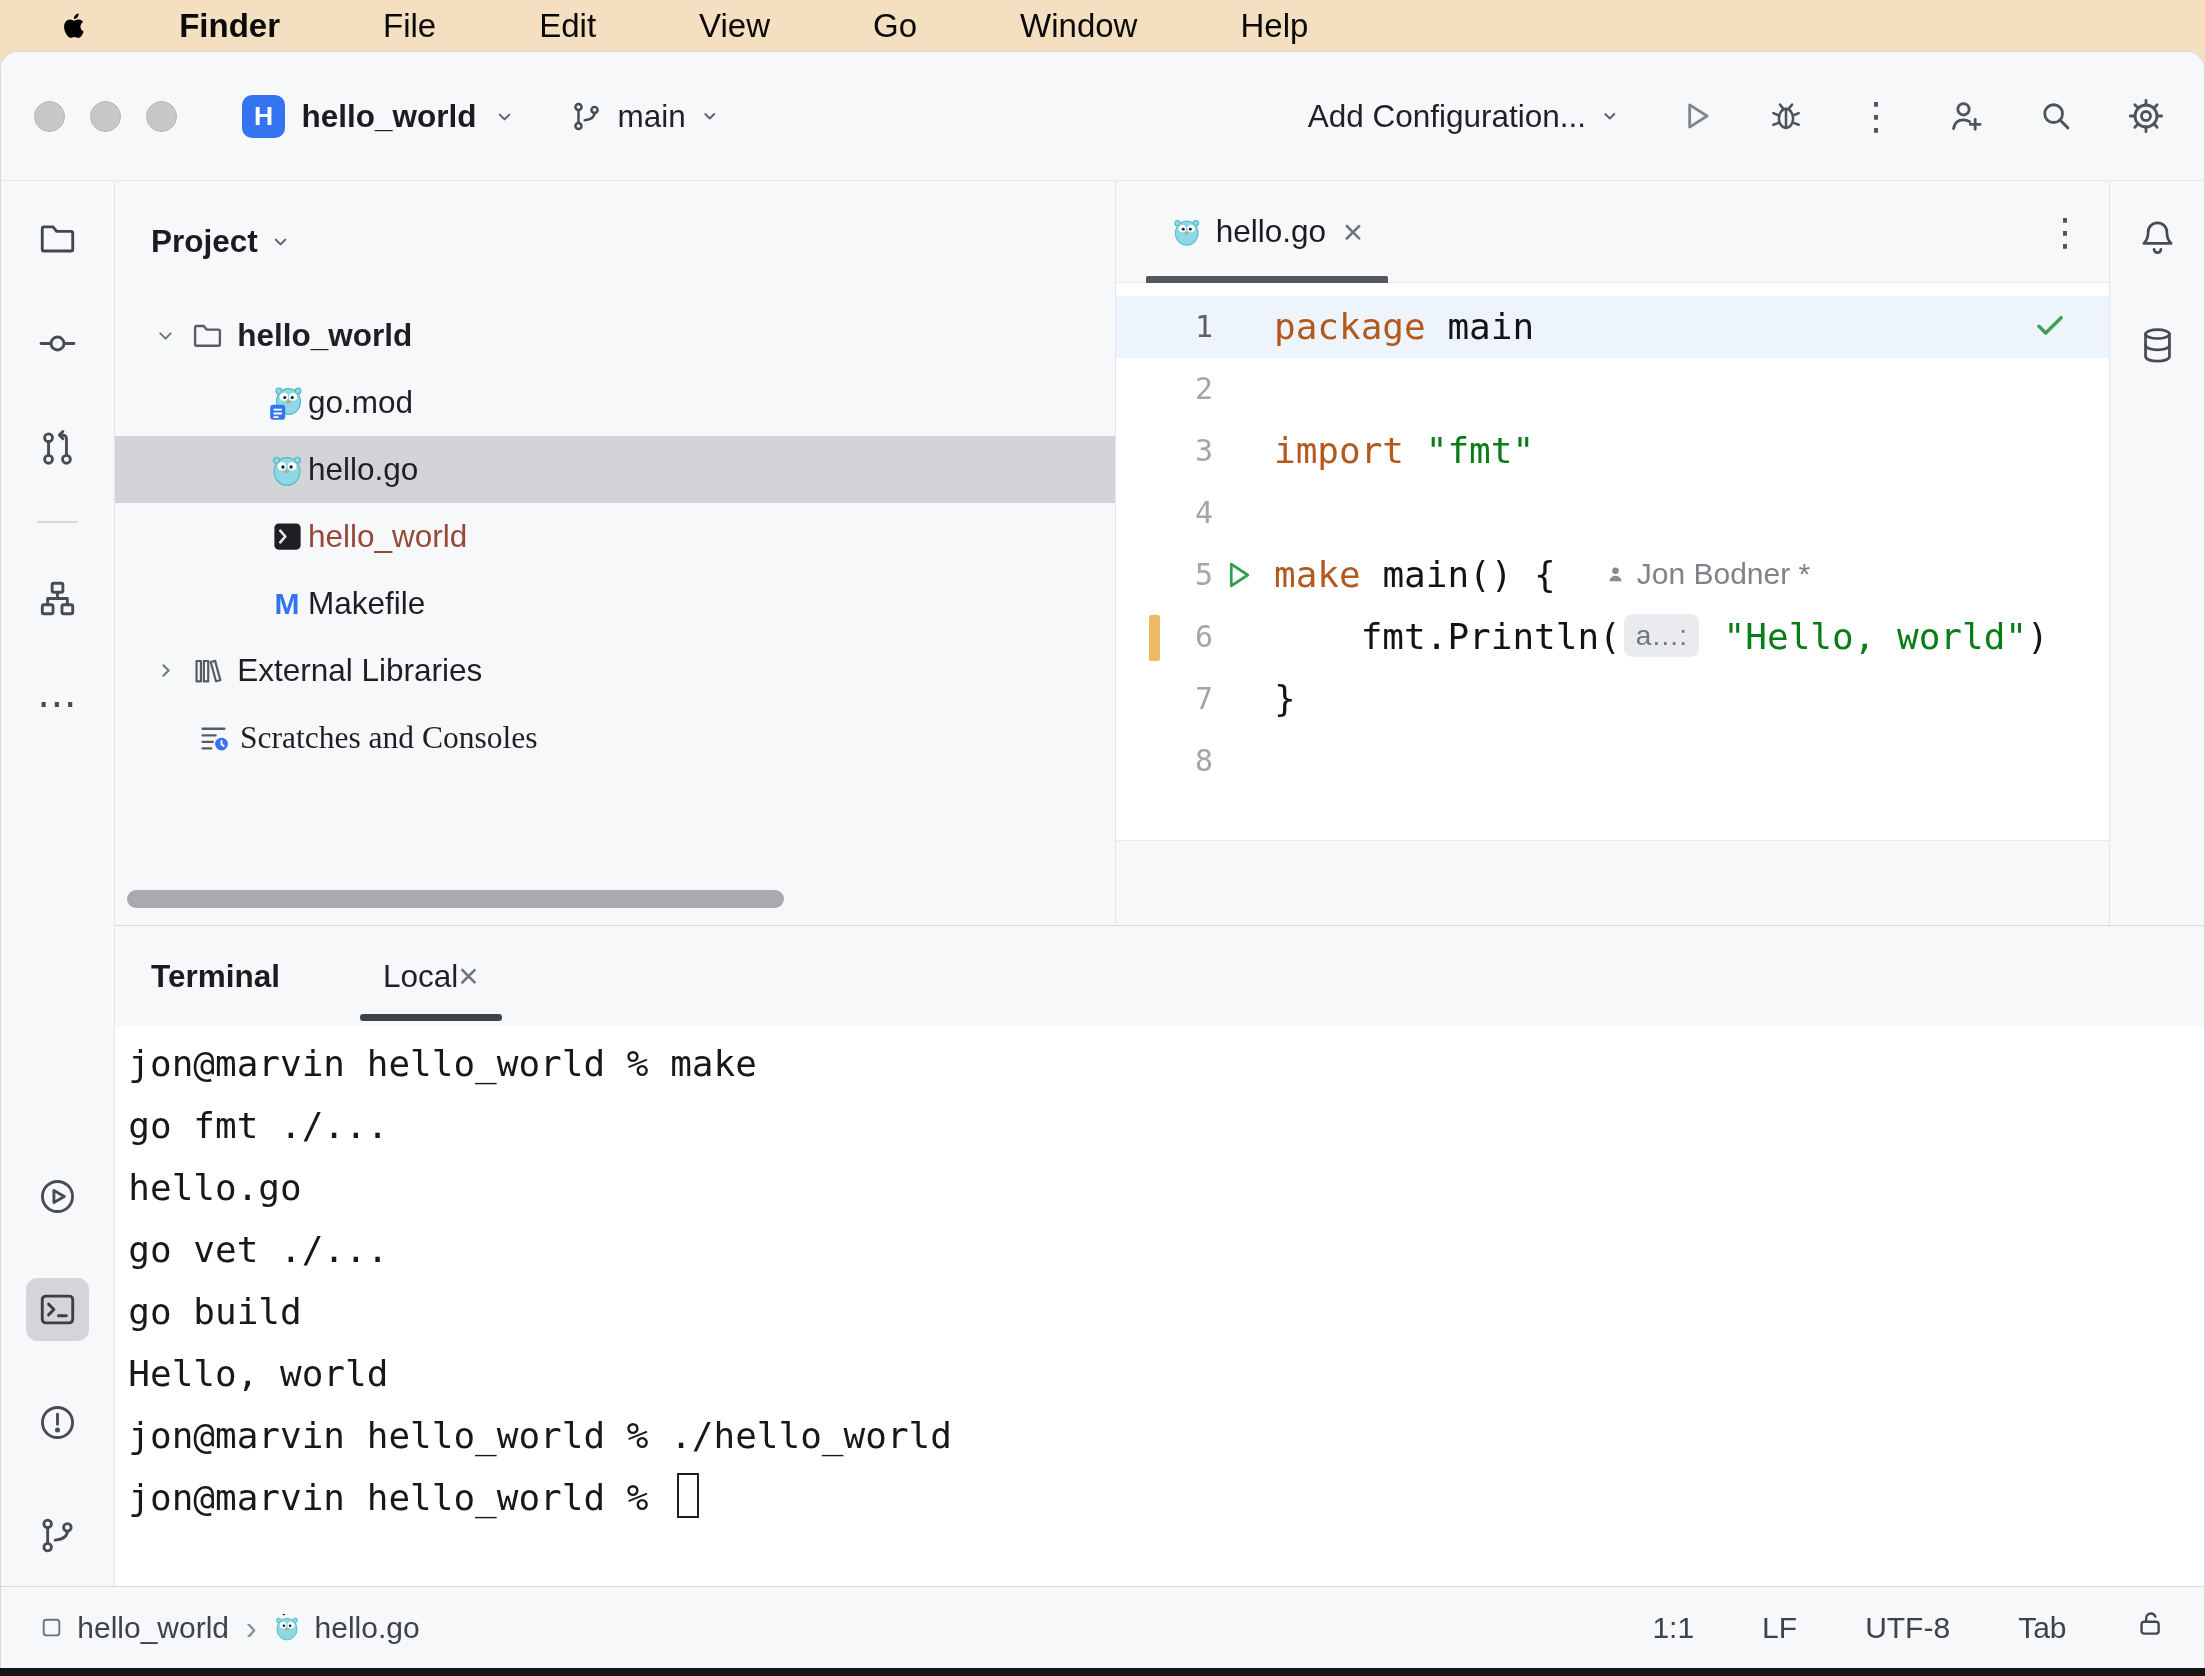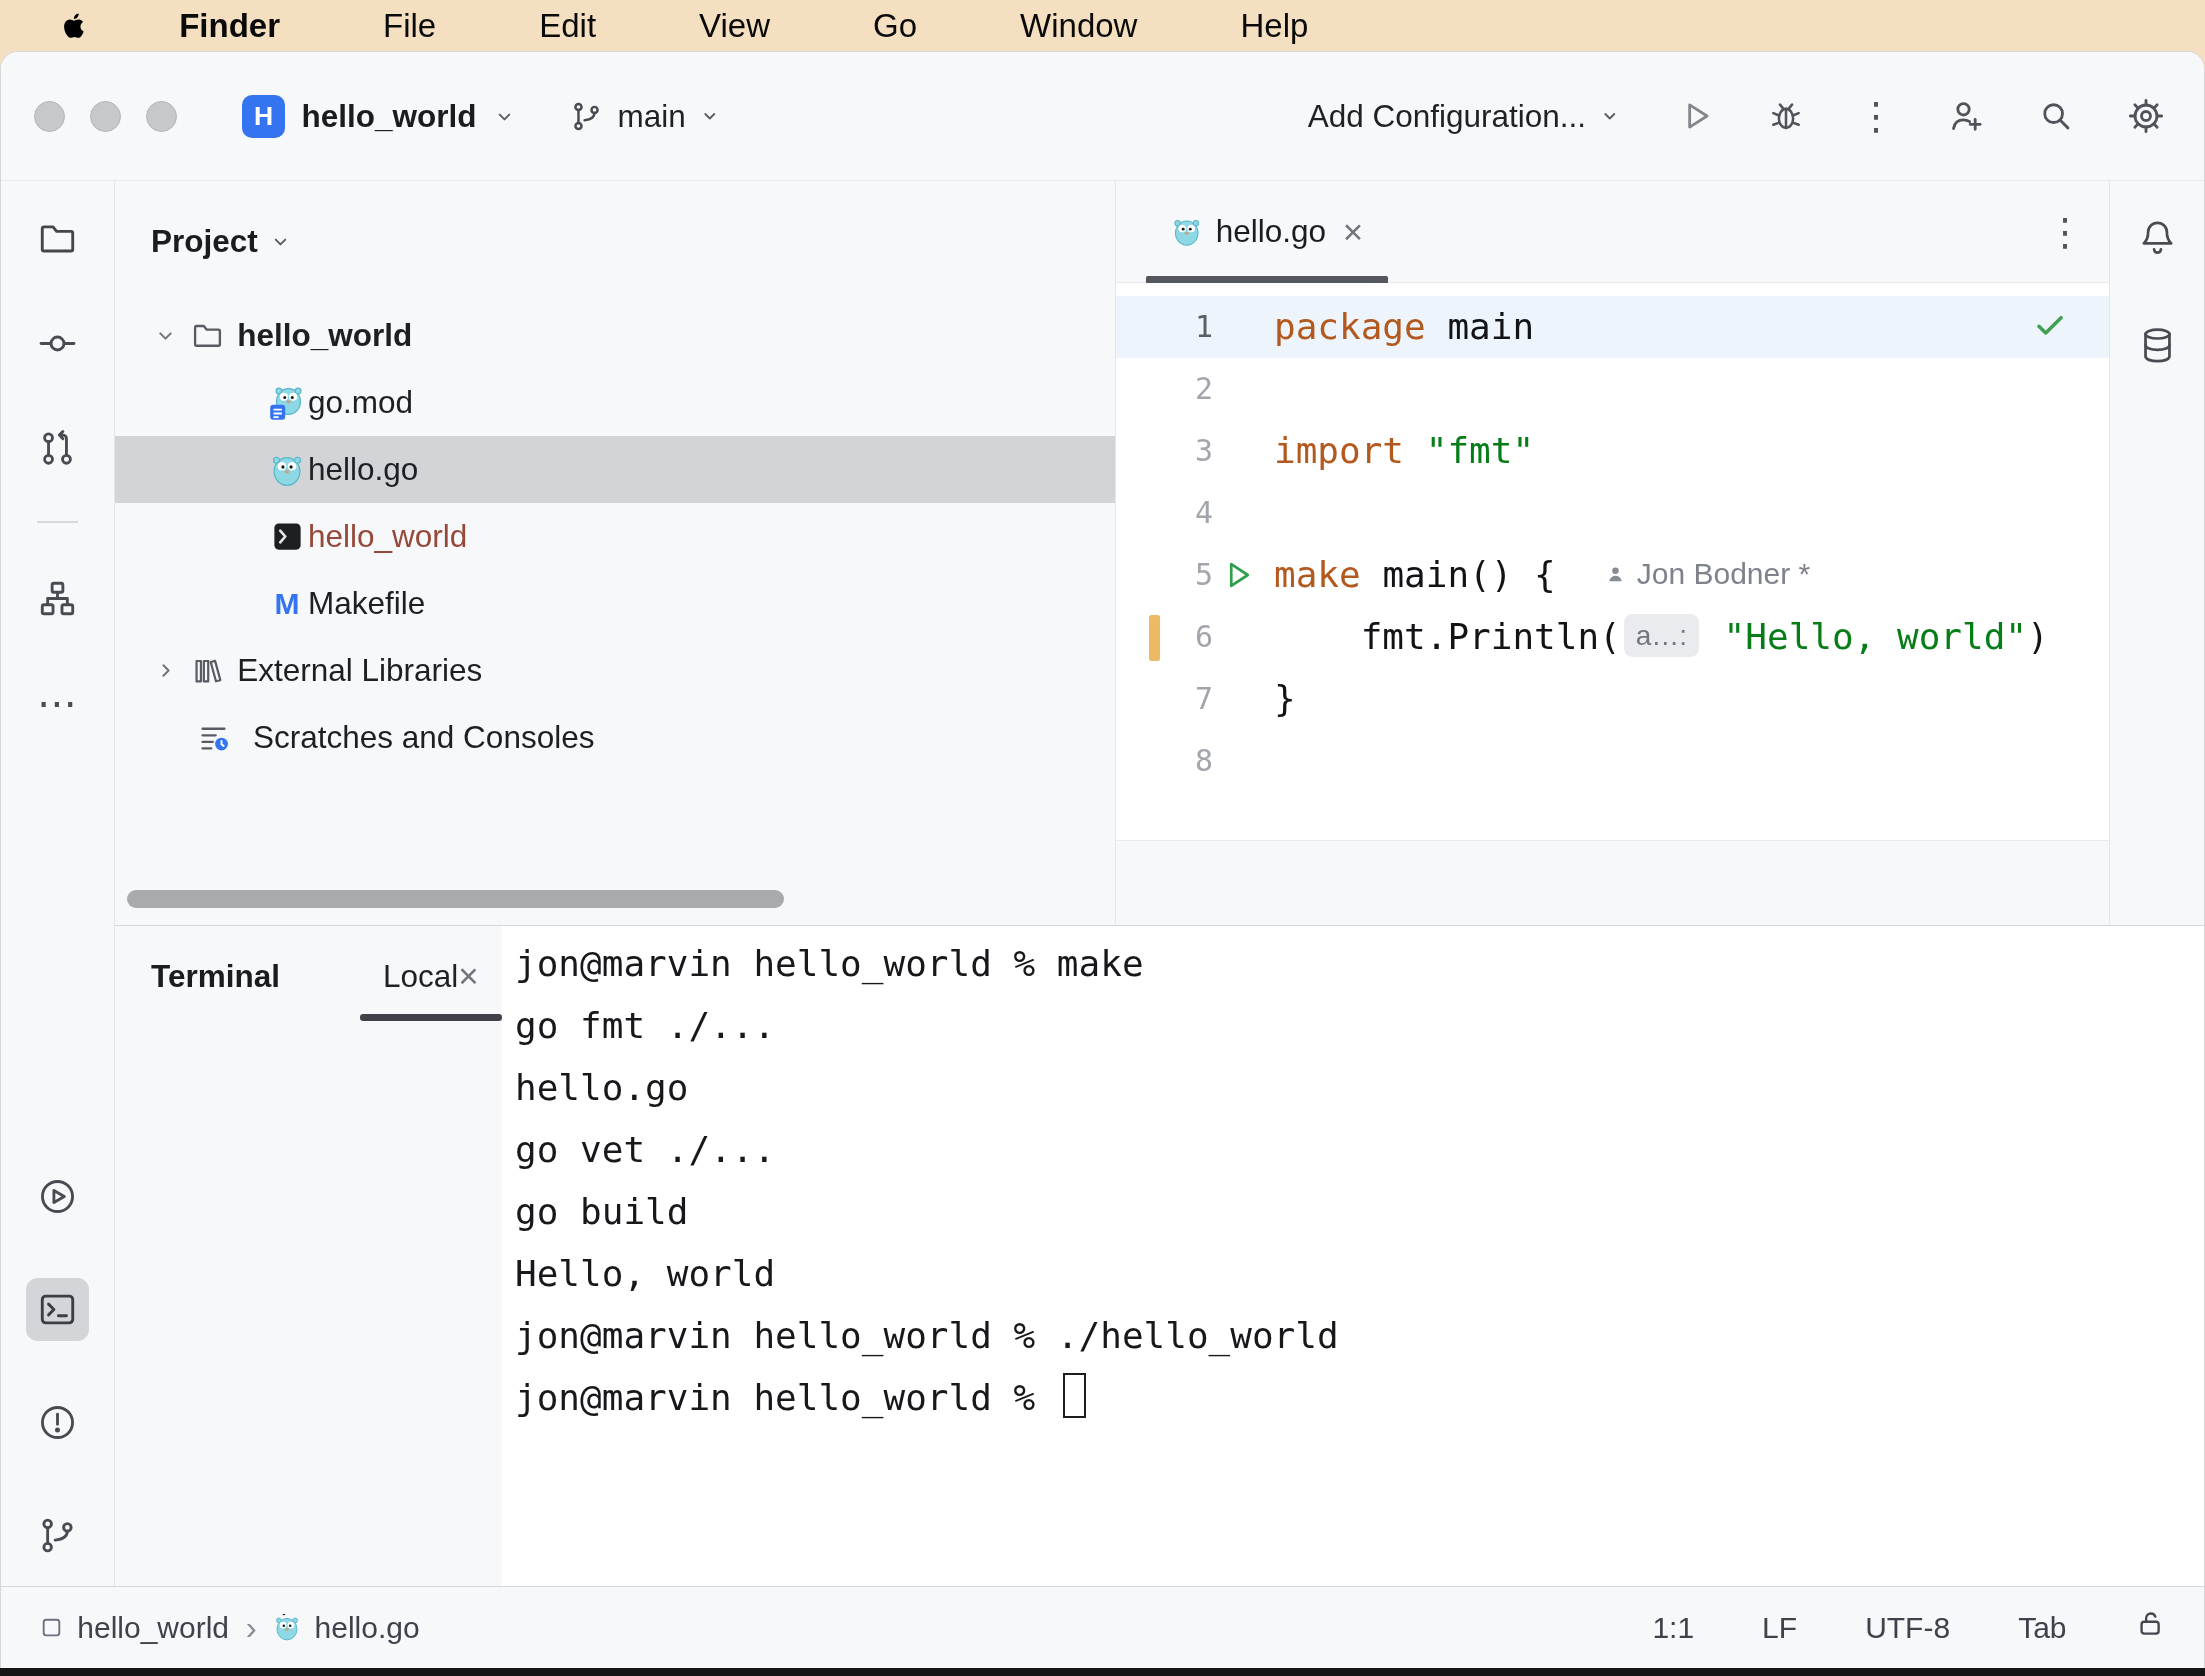--- a/index.html
+++ b/index.html
@@ -49,21 +49,21 @@
   
   .project-panel { width: 1001px; flex: none; position: relative; overflow: hidden; background: #f7f8fa; border-right: 1.7px solid #e4e6ea; }
   .panel-header { height: 121px; display: flex; align-items: center; padding-left: 36px; gap: 11.6px; }
   .panel-title { font-size: 31.5px; font-weight: 700; color: #1a1c20; }
   .tree { font-size: 31.5px; color: #1d1f23; }
   .row { height: 67px; display: flex; align-items: center; white-space: nowrap; overflow: hidden; }
   .row.selected { background: #d2d4d8; }
   .root-row { padding-left: 38px; gap: 11.6px; }
   .child-row { padding-left: 154px; gap: 3px; align-items: center; }
   .lib-row { padding-left: 38px; gap: 11.6px; }
-  .scratch-row { padding-left: 80px; gap: 22px; }
+  .scratch-row { padding-left: 80px; gap: 9px; font-family: Liberation Serif, serif; }
   .tree-chev { flex: none; }
   .ticon { width: 36px; height: 36px; flex: none; display: flex; align-items: center; justify-content: center; }
   .root-name { font-weight: 700; }
   .root-path { color: #7a7e86; margin-left: 13.3px; }
   .label-binary { color: #96493a; }
   .mk-icon { color: #3574f0; font-weight: 700; font-size: 30px; }
   .hscrollbar { position: absolute; left: 11.6px; bottom: 16.6px; width: 657px; height: 18px; border-radius: 9px; background: #a8aaae; }
 
   
   .editor-col { flex: 1; display: flex; flex-direction: column; min-width: 0; background: #f7f8fa; }
@@ -87,21 +87,21 @@
   .tk.str { color: #067d17; }
   .tk.hint { font-family: "Liberation Sans", sans-serif; font-size: 28px; background: #e9ebee; color: #72767e; border-radius: 8.3px; padding: 5.8px 11.6px; margin: 0 3.3px; vertical-align: middle; position: relative; top: -3.3px; }
   .annot { font-family: "Liberation Sans", sans-serif; font-size: 30px; color: #7e828b; margin-left: 48px; display: inline-flex; align-items: center; gap: 10px; vertical-align: middle; position: relative; top: -3.3px; }
   .check-icon { position: absolute; top: 23px; right: 40px; }
   .editor-filler { flex: 1; background: #f7f8fa; border-top: 1.7px solid #e9eaee; }
 
   
   .rightbar { width: 95px; flex: none; border-left: 1.7px solid #e4e6ea; display: flex; flex-direction: column; align-items: center; padding-top: 35px; gap: 65px; background: #f7f8fa; }
 
   
-  .terminal-panel { flex: 1; display: flex; flex-direction: row; border-top: 1.7px solid #d6d8db; min-height: 0; }
+  .terminal-panel { flex: 1; display: flex; flex-direction: column; border-top: 1.7px solid #d6d8db; min-height: 0; }
   .term-header { height: 100px; flex: none; display: flex; align-items: center; padding-left: 36px; background: #f7f8fa; }
   .term-title { font-size: 31.5px; font-weight: 700; color: #1a1c20; }
   .term-tab { height: 100%; display: flex; align-items: center; margin-left: 80px; padding: 0 23px; position: relative; font-size: 31.5px; color: #1f2126; }
   .term-tab.active::after { content: ""; position: absolute; left: 0; right: 0; bottom: 5px; height: 6.6px; background: #3f4248; border-radius: 3.3px; }
   .term-close { font-size: 35px; color: #70747c; }
   .term-content { flex: 1; background: #fff; padding: 6.6px 0 0 13.3px; font-family: "DejaVu Sans Mono", "Liberation Mono", monospace; font-size: 36px; line-height: 62px; color: #16181b; }
   .term-line { white-space: pre; height: 62px; }
   .cursor { display: inline-block; width: 22.4px; height: 45px; border: 2.5px solid #1b1d1f; margin-left: 6.6px; vertical-align: -8.3px; }
 
   

